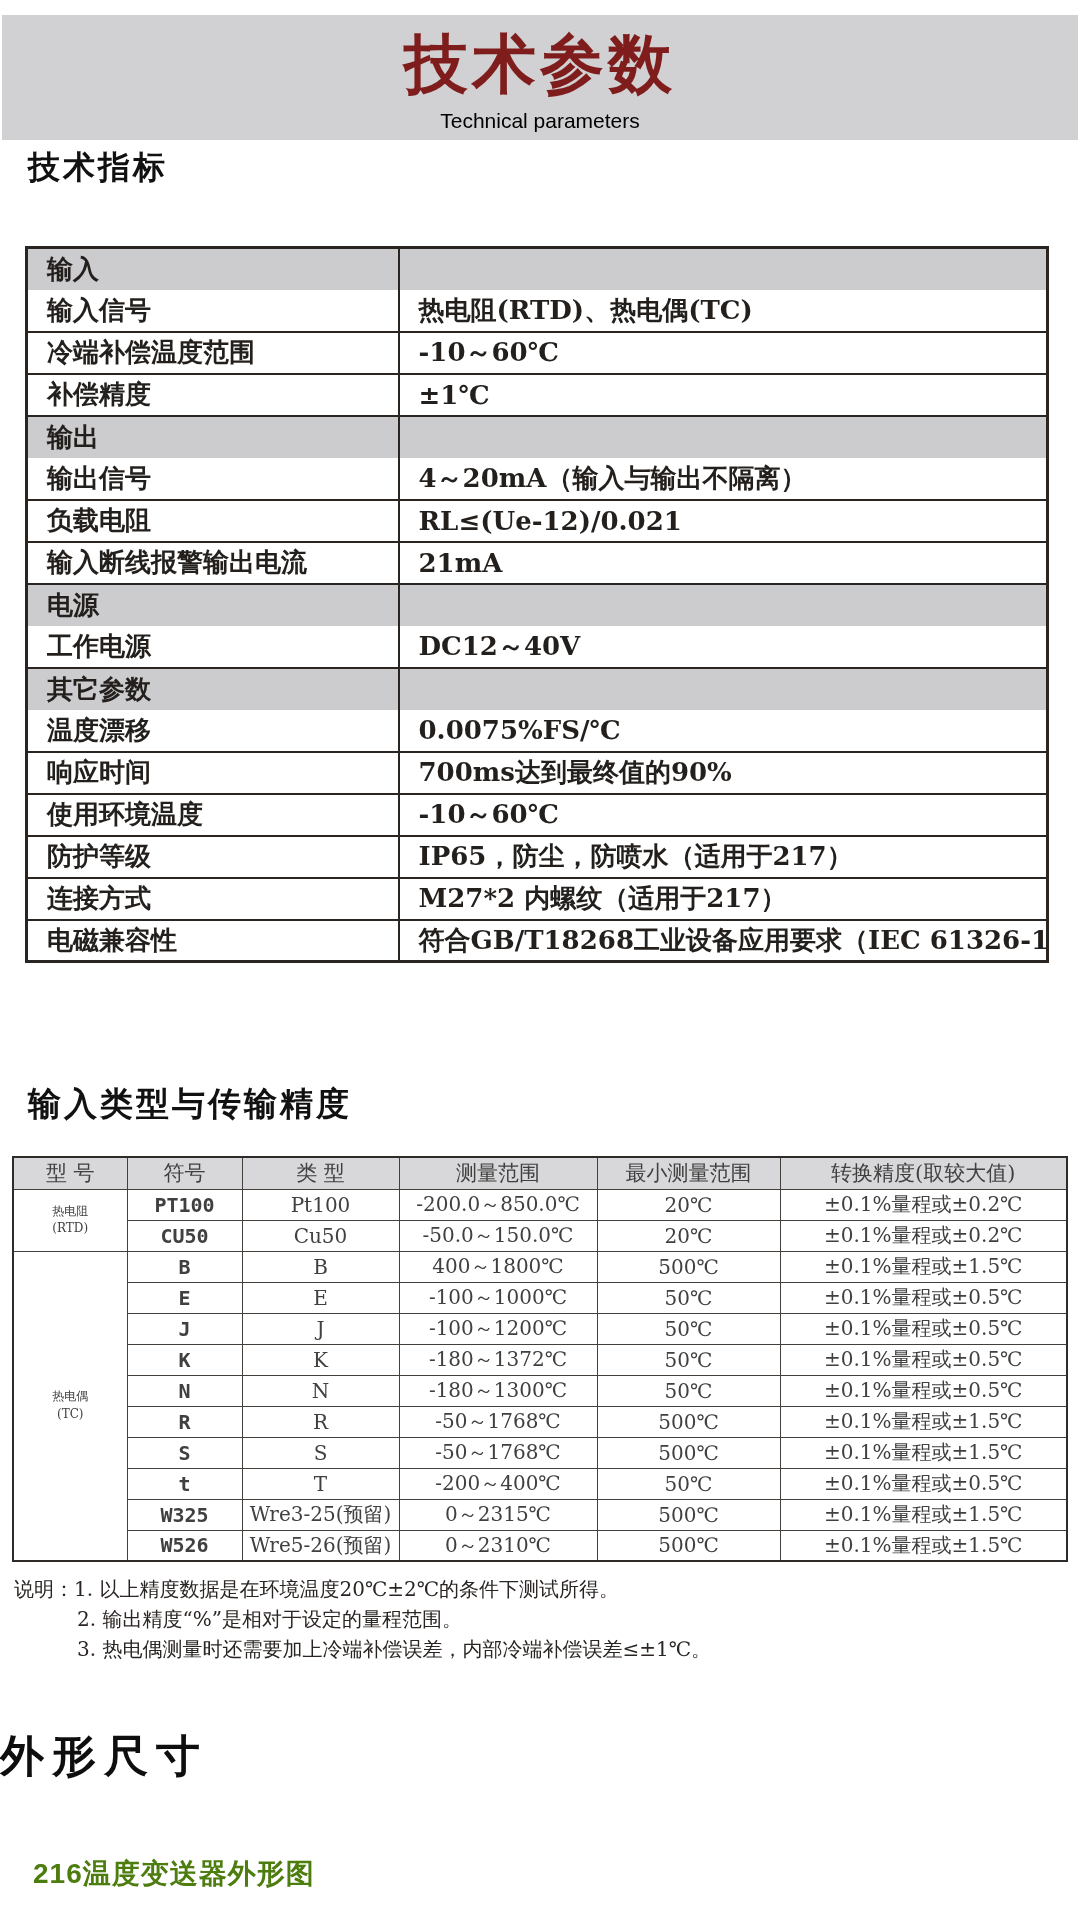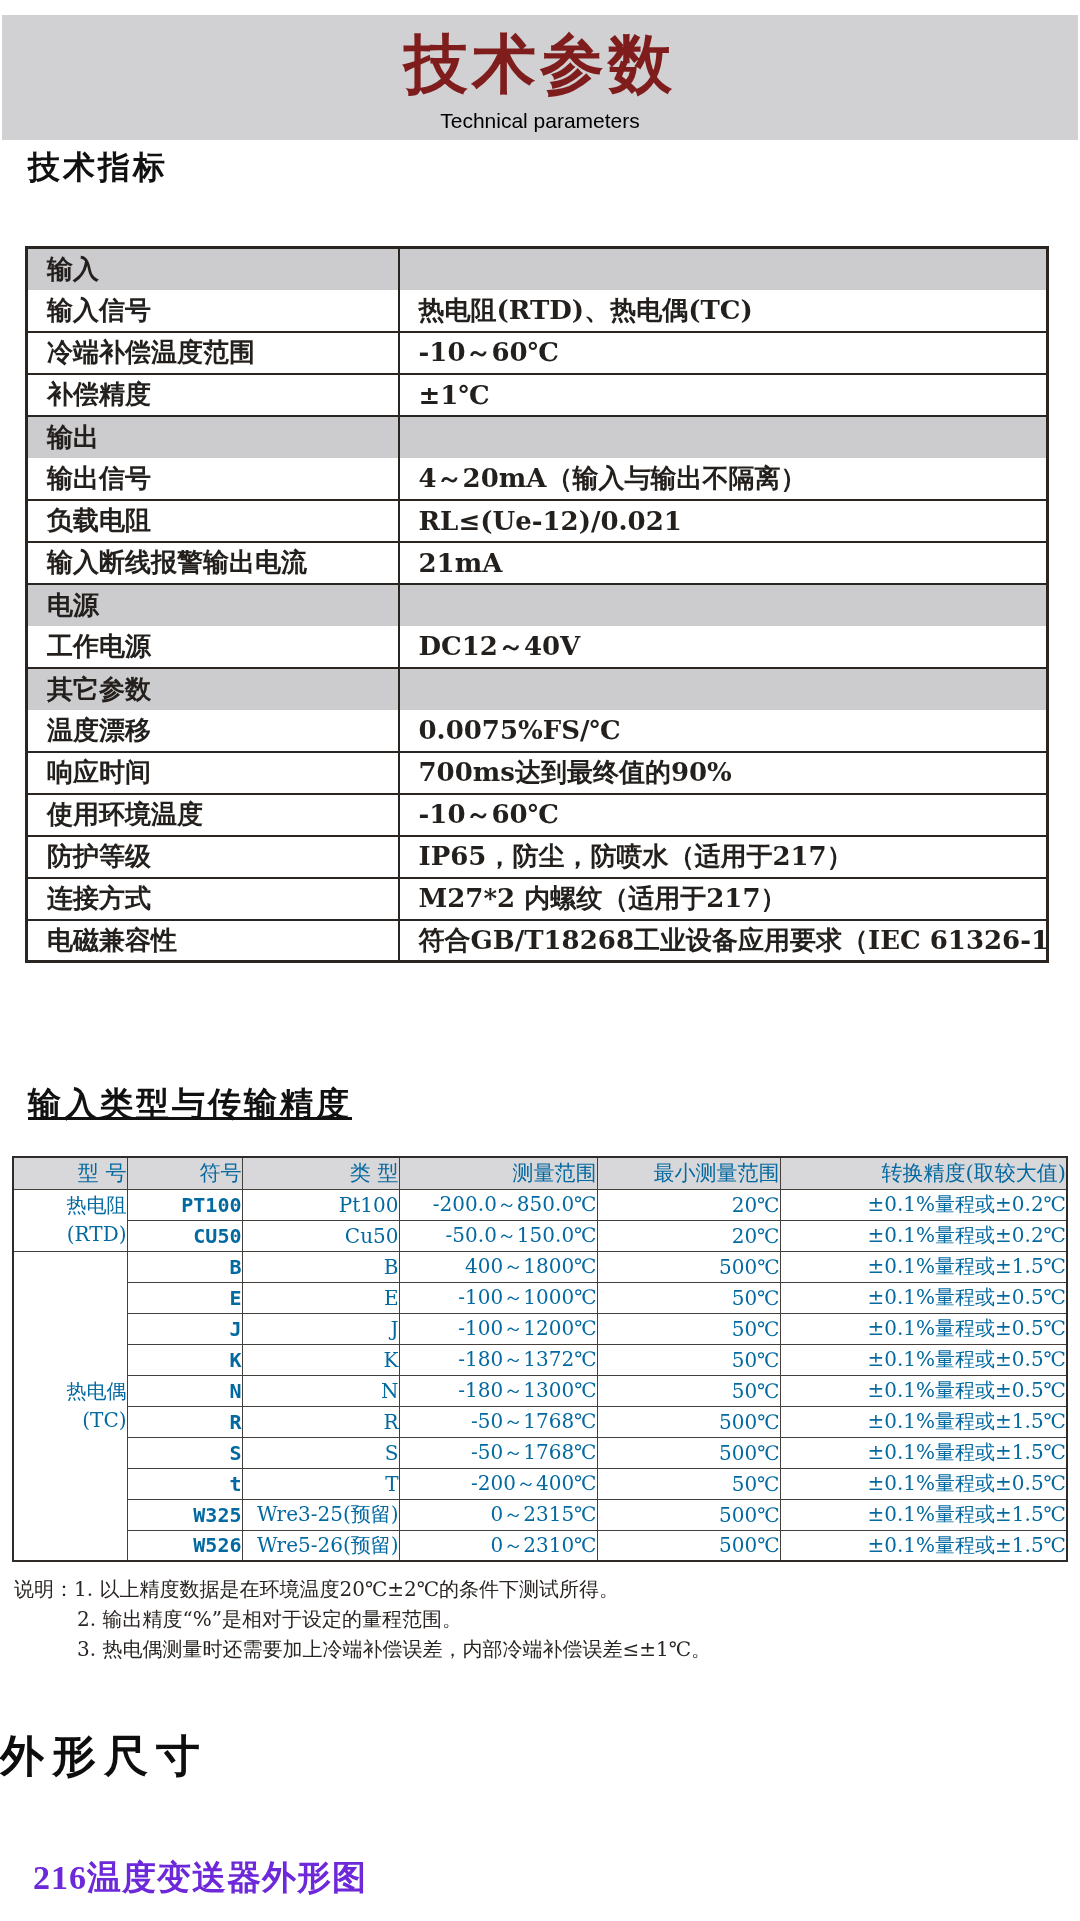--- a/index.html
+++ b/index.html
@@ -5,50 +5,50 @@
   * { margin:0; padding:0; box-sizing:border-box; }
   html,body { width:1080px; height:1921px; background:#ffffff; }
   body { position:relative; font-family:"Liberation Sans", sans-serif; color:#1e1a17; overflow:hidden; }
 
   
   .banner { position:absolute; top:15px; left:2px; width:1076px; height:125px; background:#d1d0d2; text-align:center; }
   .banner-title { padding-top:6px; font-size:64px; font-weight:bold; letter-spacing:4px; color:#7f1d1d; }
   .banner-sub { margin-top:1px; font-size:21px; color:#000000; }
 
   .h-spec { position:absolute; top:146px; left:28px; font-size:32px; font-weight:bold; letter-spacing:3px; color:#111; }
-  .h-acc  { position:absolute; top:1082px; left:28px; font-size:33px; font-weight:bold; letter-spacing:3px; color:#111;text-decoration:underline; }
+  .h-acc  { position:absolute; top:1082px; left:28px; font-size:33px; font-weight:bold; letter-spacing:3px; color:#111; }
 
   table { border-collapse:collapse; table-layout:fixed; }
 
   
   .spec { position:absolute; top:246px; left:25px; width:1021px; border:3px solid #2b2522;
           font-family:"DejaVu Serif","Liberation Serif",serif; font-weight:bold; font-size:26px; color:#231f1c; }
   .spec td { height:42px; padding-left:19px; vertical-align:middle; white-space:nowrap; overflow:hidden; }
   .spec td.c1 { border-right:2px solid #2b2522; }
   .spec tr.datarow td { border-bottom:2px solid #2b2522; }
   .spec tr.sec { background:#cccbcd; }
 
   
   .acc { position:absolute; top:1156px; left:12px; width:1054px; border:2px solid #2f2b28;
-         font-family:"DejaVu Serif","Liberation Serif",serif; font-size:20px; color:#0369a1; text-align:right; }
+         font-family:"DejaVu Serif","Liberation Serif",serif; font-size:20px; color:#404040; text-align:center; }
   .acc th, .acc td { border:1px solid #453f3b; vertical-align:middle; overflow:hidden; white-space:nowrap; }
   .acc thead th { height:32px; background:#d8d7d9; font-weight:normal; font-size:21px; }
   .acc tbody td { height:31px; }
   .acc .sym { font-family:"DejaVu Sans Mono", monospace; font-weight:bold; font-size:20px; }
-  .acc .grp { font-size:20px; line-height:1.45; }
+  .acc .grp { font-size:12px; line-height:1.45; }
 
   
   .notes { position:absolute; top:1574px; left:14px; font-family:"DejaVu Serif","Liberation Serif",serif;
            font-size:20px; line-height:30px; color:#2a2522; }
   .notes .indent { padding-left:63px; }
 
   
   .dim-title { position:absolute; top:1727px; left:0; width:1080px; text-align:left;
                font-size:44px; font-weight:bold; letter-spacing:8px; color:#0e0e0e; }
-  .dim-sub { position:absolute; top:1855px; left:33px; font-size:34px; font-weight:bold; letter-spacing:1px; color:#6d28d9;font-family:Liberation Serif, serif; }
+  .dim-sub { position:absolute; top:1855px; left:33px; font-size:28px; font-weight:bold; letter-spacing:1px; color:#4d7c0f; }
 </style>
 </head>
 <body>
 
 <div class="banner">
   <div class="banner-title">技术参数</div>
   <div class="banner-sub">Technical parameters</div>
 </div>
 
 <div class="h-spec">技术指标</div>

